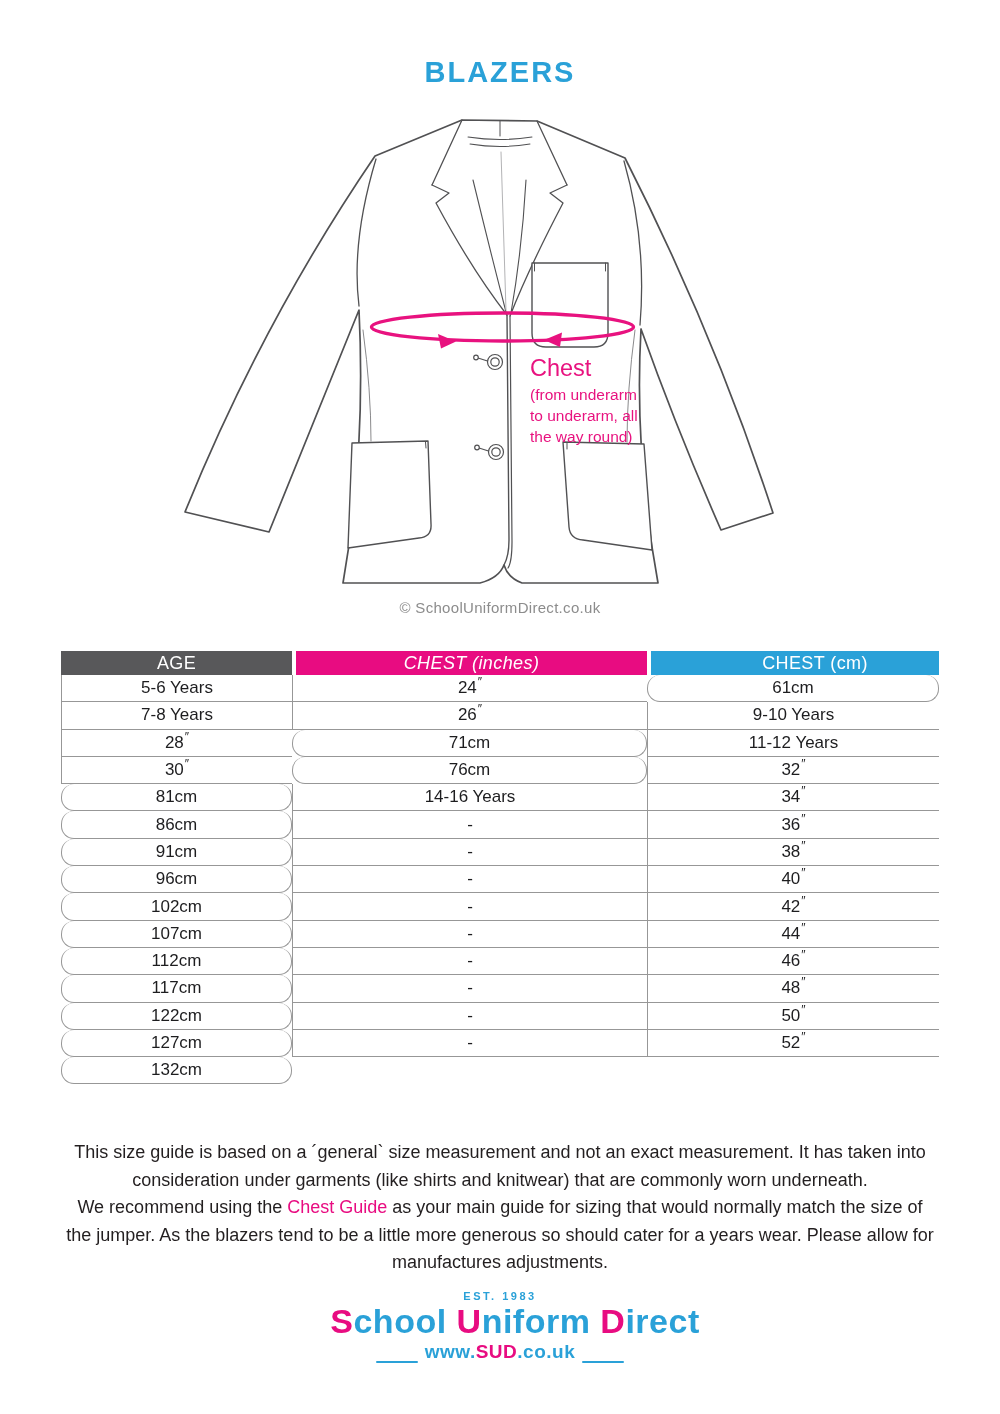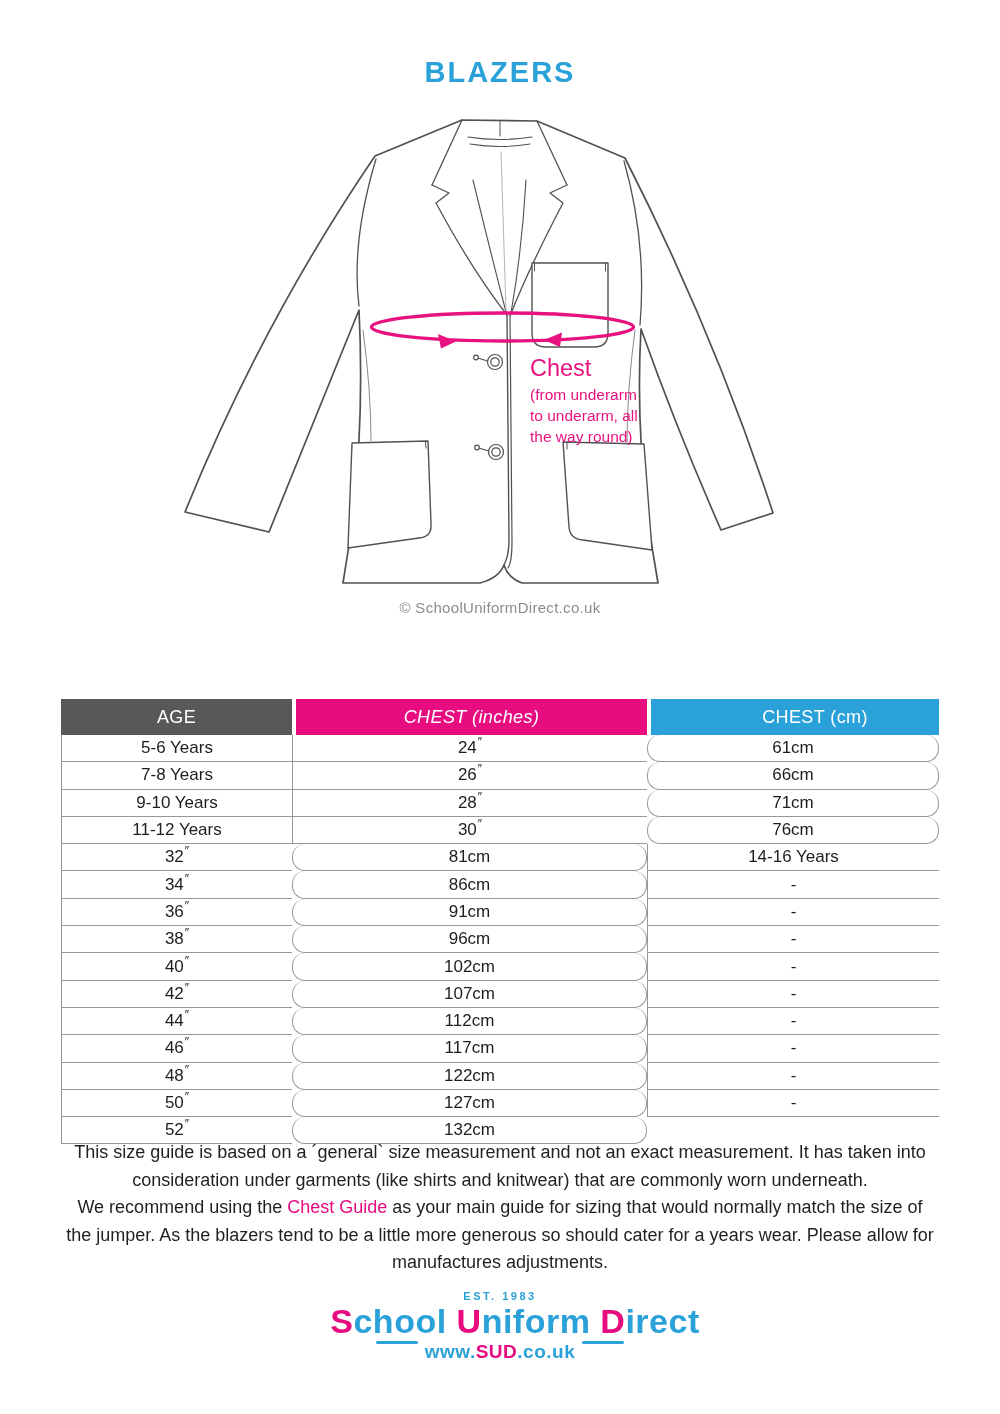--- a/index.html
+++ b/index.html
@@ -14,21 +14,21 @@
   .title{position:absolute;top:56px;left:0;width:100%;text-align:center;
          font-size:29px;font-weight:700;letter-spacing:2px;color:var(--blue);}
 
   .diagram{position:absolute;left:170px;top:100px;}
   .diagram text{font-family:"Liberation Sans", sans-serif;}
 
   .copyright{position:absolute;top:599px;left:0;width:100%;text-align:center;
              font-size:15px;color:var(--copyright_gray);letter-spacing:0.3px;}
 
   .size-table{position:absolute;left:61px;top:651px;width:878px;}
-  .thead{display:grid;grid-template-columns:231px 355px 292px;height:36px;margin-top:48px;}
+  .thead{display:grid;grid-template-columns:231px 355px 292px;height:24px;}
   .th{display:flex;align-items:center;justify-content:center;color:#fff;
       font-size:18px;letter-spacing:0.4px;}
   .th-age{background:var(--header_gray);}
   .th-in{background:var(--pink);border-left:4px solid #fff;font-style:italic;}
   .th-cm{background:var(--blue);border-left:4px solid #fff;padding-left:40px;}
   .tbody{display:grid;grid-template-columns:231px 355px 292px;grid-auto-rows:27.3px;}
   .cell{display:flex;align-items:center;justify-content:center;font-size:17px;
         color:#1d1d1f;border-bottom:1px solid var(--border_gray);
         border-left:1px solid var(--border_gray);}
   .cell.c3{border-right:1px solid var(--border_gray);border-radius:13px;}
@@ -36,21 +36,21 @@
 
   .note{position:absolute;left:15px;top:1139px;width:970px;text-align:center;
         font-size:18px;line-height:27.5px;color:var(--text_black);white-space:pre-line;}
   .note .link{color:var(--pink);}
 
   .est{position:absolute;top:1290px;left:0;width:100%;text-align:center;
        font-size:11px;font-weight:700;letter-spacing:2.5px;color:var(--blue);}
   .brand{position:absolute;top:1301px;left:15px;width:100%;text-align:center;
          font-size:34px;font-weight:700;letter-spacing:0.5px;line-height:40px;}
   .urlrow{position:absolute;top:1341px;left:0;width:100%;display:flex;
-          justify-content:center;align-items:flex-start;gap:7px;}
+          justify-content:center;align-items:flex-end;gap:7px;}
   .urlrow .dash{width:42px;height:2.5px;background:var(--blue);border-radius:2px;}
   .urltext{font-size:19px;font-weight:700;letter-spacing:0.5px;}
 </style>
 </head>
 <body>
 
 <div class="page">
 
   <div class="title">BLAZERS</div>
 
@@ -131,21 +131,20 @@
         <div class="cell c2">
           <span>24</span>
           <span class="inch">″</span>
         </div>
         <div class="cell c3">61cm</div>
         <div class="cell c1">7-8 Years</div>
         <div class="cell c2">
           <span>26</span>
           <span class="inch">″</span>
         </div>
-        <div class="cell c3">66cm</div>
         <div class="cell c1">9-10 Years</div>
         <div class="cell c2">
           <span>28</span>
           <span class="inch">″</span>
         </div>
         <div class="cell c3">71cm</div>
         <div class="cell c1">11-12 Years</div>
         <div class="cell c2">
           <span>30</span>
           <span class="inch">″</span>

